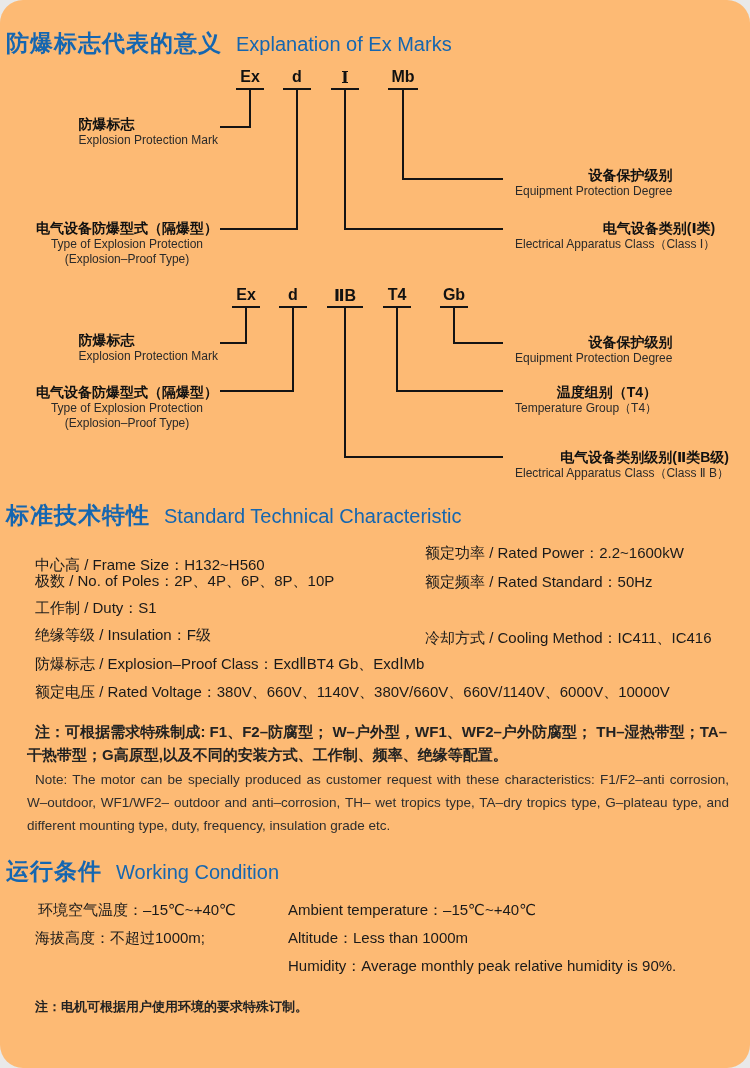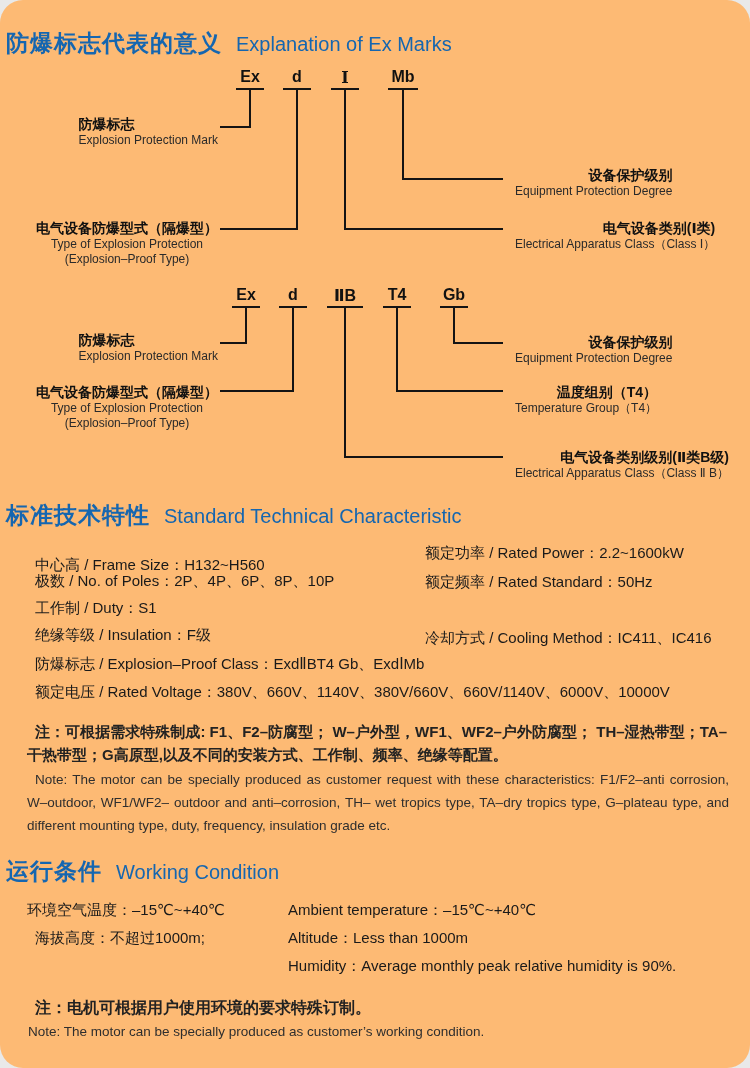--- a/index.html
+++ b/index.html
@@ -148,22 +148,21 @@
   <div class="spec" style="left:35px; top:683px;">额定电压 / Rated Voltage：380V、660V、1140V、380V/660V、660V/1140V、6000V、10000V</div>
 
   <div class="note-zh" style="top:720px;">注：可根据需求特殊制成: F1、F2–防腐型； W–户外型，WF1、WF2–户外防腐型； TH–湿热带型；TA–干热带型；G高原型,以及不同的安装方式、工作制、频率、绝缘等配置。</div>
   <div class="note-en" style="top:768px;">Note: The motor can be specially produced as customer request with these characteristics: F1/F2–anti corrosion, W–outdoor, WF1/WF2– outdoor and anti–corrosion, TH– wet tropics type, TA–dry tropics type, G–plateau type, and different mounting type, duty, frequency, insulation grade etc.</div>
 
   <div class="sec-head" style="top:856px; color:#1566b0;">
     <span class="zh">运行条件</span>
     <span class="en">Working Condition</span>
   </div>
 
-  <div class="spec" style="left:27px;  top:901px;">环境空气温度：–15℃~+40℃</div>
+  <div class="spec" style="left:38px;  top:901px;">环境空气温度：–15℃~+40℃</div>
   <div class="spec" style="left:288px; top:901px;">Ambient temperature：–15℃~+40℃</div>
   <div class="spec" style="left:35px;  top:929px;">海拔高度：不超过1000m;</div>
   <div class="spec" style="left:288px; top:929px;">Altitude：Less than 1000m</div>
   <div class="spec" style="left:288px; top:957px;">Humidity：Average monthly peak relative humidity is 90%.</div>
 
-  <div class="note-single" style="left:35px; top:998px; font-size:16px; font-weight:600; color:#222;">注：电机可根据用户使用环境的要求特殊订制。</div>
-  <div class="note-single" style="left:28px; top:1024px; font-size:13.5px; color:#2e2e2e;">Note: The motor can be specially produced as customer’s working condition.</div>
+  <div class="note-single" style="left:35px; top:998px; font-size:13px; font-weight:600; color:#222;">注：电机可根据用户使用环境的要求特殊订制。</div>
 
 </div>
 
 </body></html>

